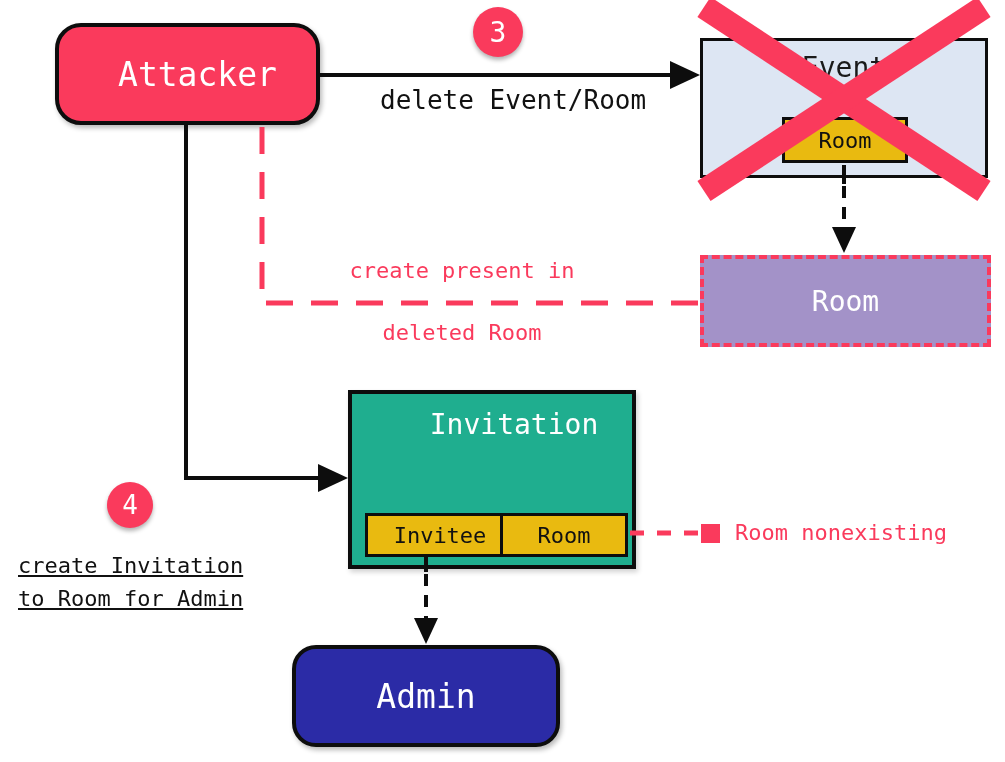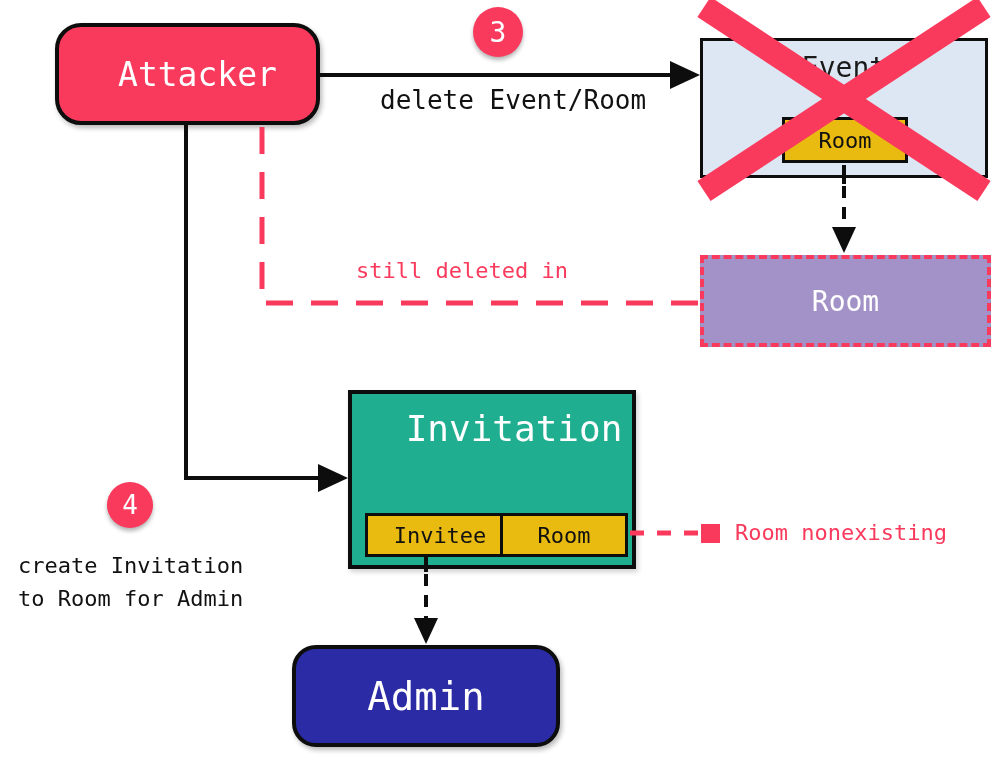--- a/index.html
+++ b/index.html
@@ -41,54 +41,54 @@
     color:#ffffff;font-size:28px;
   }
   
   .invitation{
     left:348px;top:390px;width:288px;height:179px;
     background:#1fae8f;border:4px solid #0d0d0d;
     display:block;box-shadow:2px 3px 5px rgba(0,0,0,0.18);
   }
   .invitation-title{
     position:absolute;left:0;top:14px;width:100%;text-align:center;
-    color:#ffffff;font-size:36px;padding-left:44px;
+    color:#ffffff;font-size:28px;padding-left:44px;
   }
   .invitation-id{
     position:absolute;left:0;top:56px;width:100%;text-align:center;
     color:#ffffff;font-size:22px;letter-spacing:0.5px;
   }
   .field{
     position:absolute;top:119px;height:44px;
     background:#e9ba10;border:3px solid #0d0d0d;
     display:flex;align-items:center;justify-content:center;
     color:#111;font-size:22px;
   }
   .field-invitee{left:13px;width:150px;}
   .field-room{left:148px;width:128px;}
   
   .admin{
     left:292px;top:645px;width:268px;height:102px;
     background:#2b2ba6;border:4px solid #0d0d0d;border-radius:24px;
-    color:#ffffff;font-size:39px;
+    color:#ffffff;font-size:33px;
     box-shadow:2px 3px 5px rgba(0,0,0,0.28);
   }
   
   .badge{
     position:absolute;z-index:4;border-radius:50%;
     background:#fa3a5c;color:#ffffff;
     display:flex;align-items:center;justify-content:center;
     box-shadow:0 3px 4px rgba(0,0,0,0.3);
   }
   .badge3{left:473px;top:7px;width:50px;height:50px;font-size:28px;}
   .badge4{left:107px;top:482px;width:46px;height:46px;font-size:26px;}
   
   .lbl{position:absolute;z-index:4;white-space:pre;}
   .lbl-delete{left:380px;top:85px;width:272px;text-align:left;color:#111;font-size:26px;}
-  .lbl-create{left:18px;top:549px;color:#111;font-size:22px;line-height:33px;}
+  .lbl-create{left:18px;top:549px;color:#111;font-size:22px;line-height:33px;text-decoration:underline;}
   .lbl-red{color:#fa3a5c;font-size:22px;}
   .lbl-still1{left:337px;top:258px;width:250px;text-align:center;}
   .lbl-still2{left:337px;top:320px;width:250px;text-align:center;}
   .lbl-nonexist{left:735px;top:520px;}
   
   .solid{stroke:#0d0d0d;stroke-width:4;fill:none;}
   .blackdash{stroke:#0d0d0d;stroke-width:4;fill:none;stroke-dasharray:12 9;}
   .reddash{stroke:#fa3a5c;stroke-width:5;fill:none;stroke-dasharray:27 18;}
   .reddash2{stroke:#fa3a5c;stroke-width:5;fill:none;stroke-dasharray:14 13;}
   .head{fill:#0d0d0d;stroke:none;}
@@ -131,21 +131,22 @@
 
   <div class="badge badge3">
     <span>3</span>
   </div>
   <div class="badge badge4">
     <span>4</span>
   </div>
 
   <div class="lbl lbl-delete">delete Event/Room</div>
   <div class="lbl lbl-create"><span>create Invitation</span><br><span>to Room for Admin</span></div>
-  <div class="lbl lbl-red lbl-still1">still deleted in</div>
+  <div class="lbl lbl-red lbl-still1">create present in</div>
+  <div class="lbl lbl-red lbl-still2">deleted Room</div>
   <div class="lbl lbl-red lbl-nonexist">Room nonexisting</div>
 
   <svg class="wires" width="1005" height="762" viewBox="0 0 1005 762">
 
     <g>
       <line class="solid" x1="320" y1="75" x2="674" y2="75"></line>
       <polygon class="head" points="700,75 670,61 670,89"></polygon>
     </g>
 
     <g>

